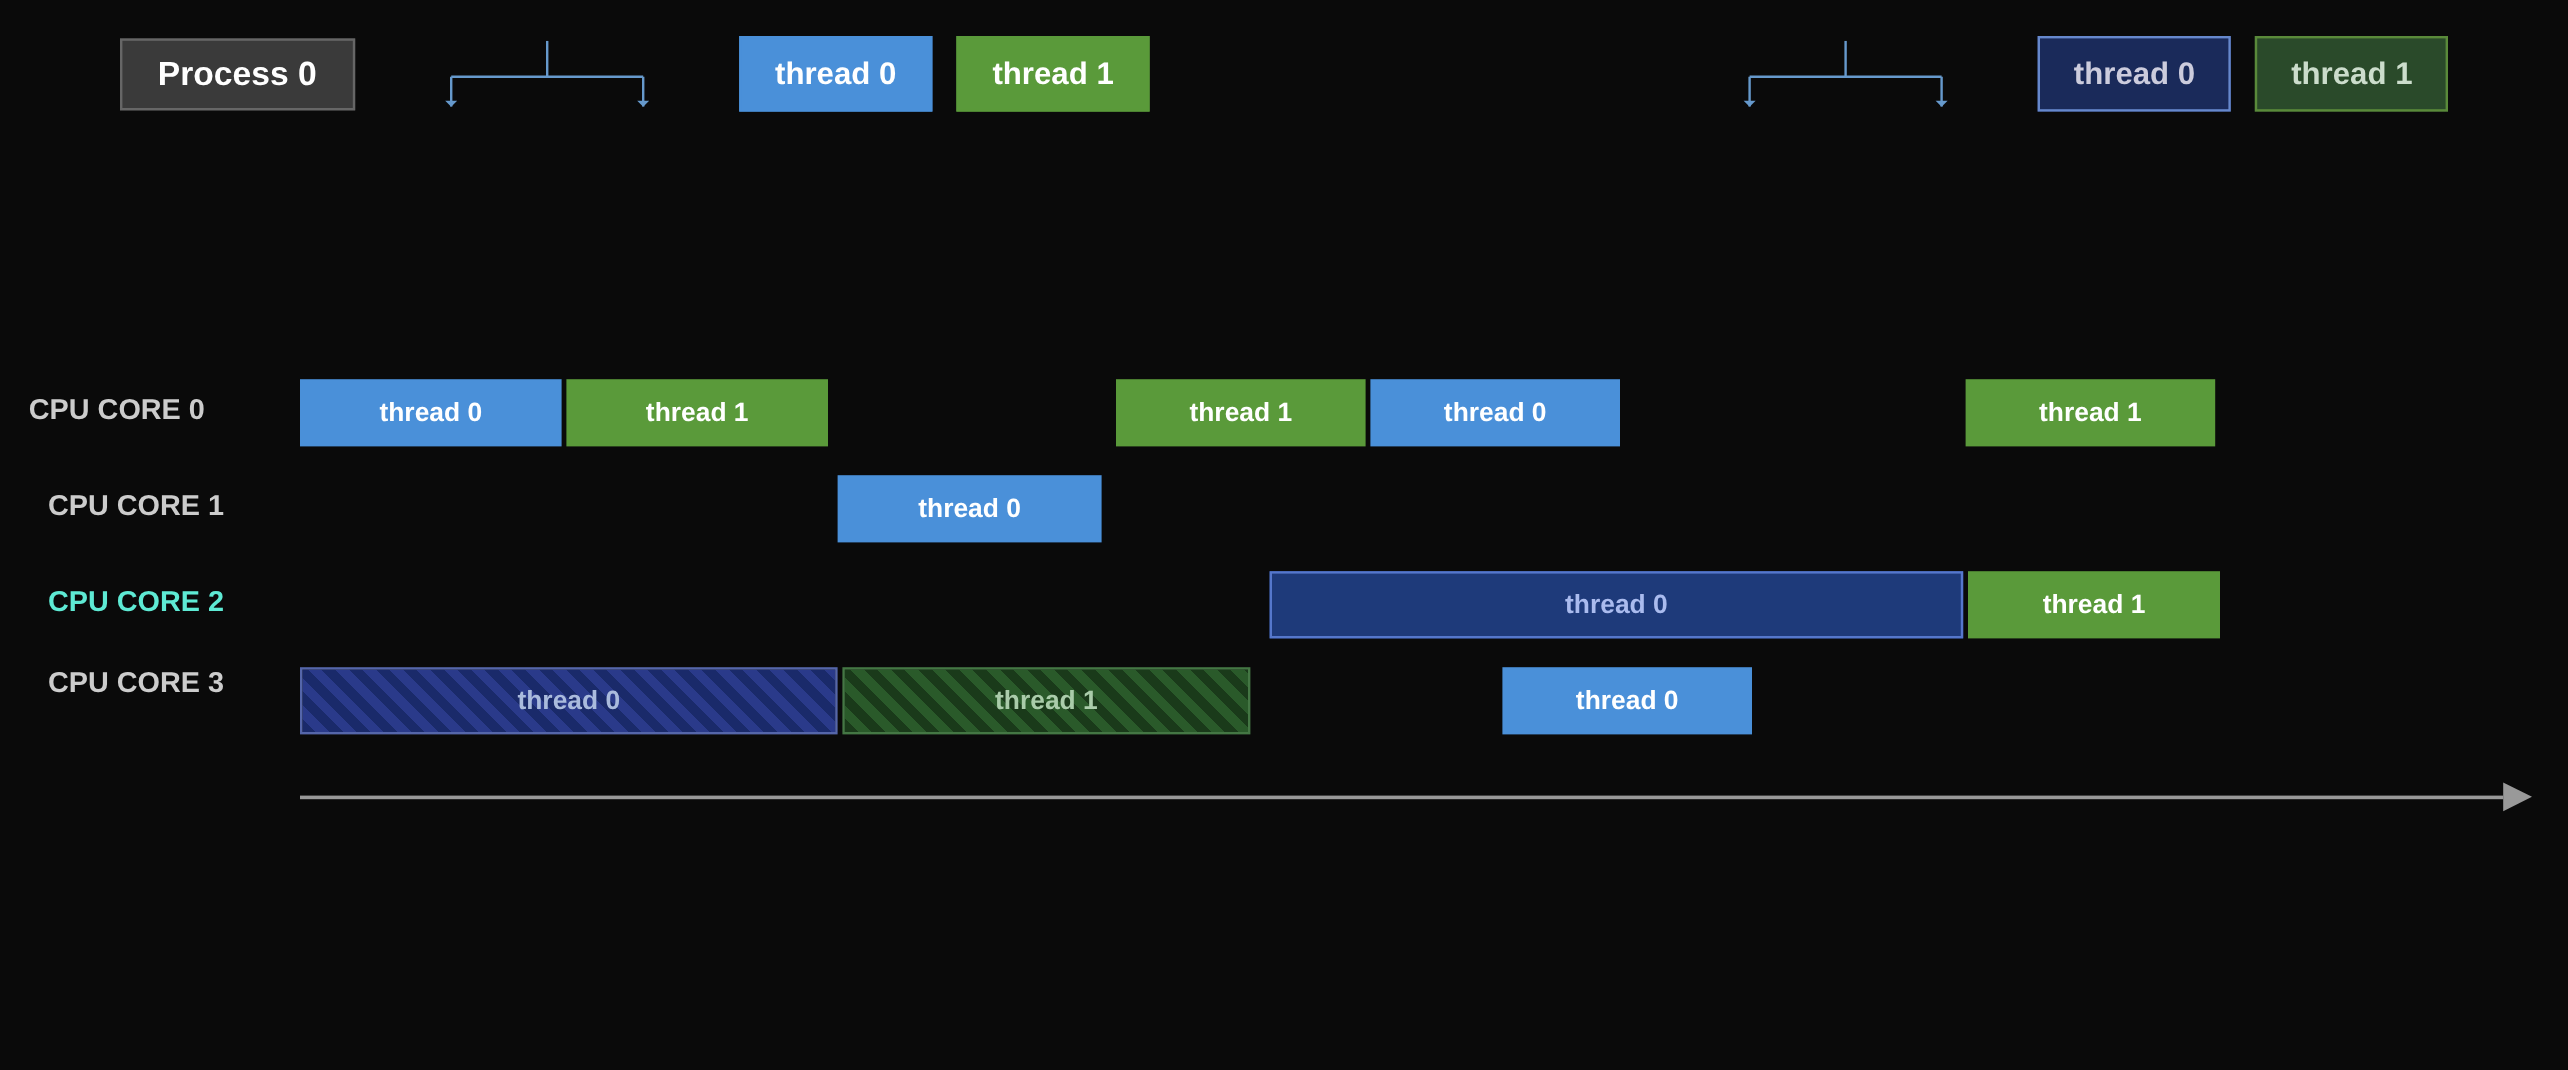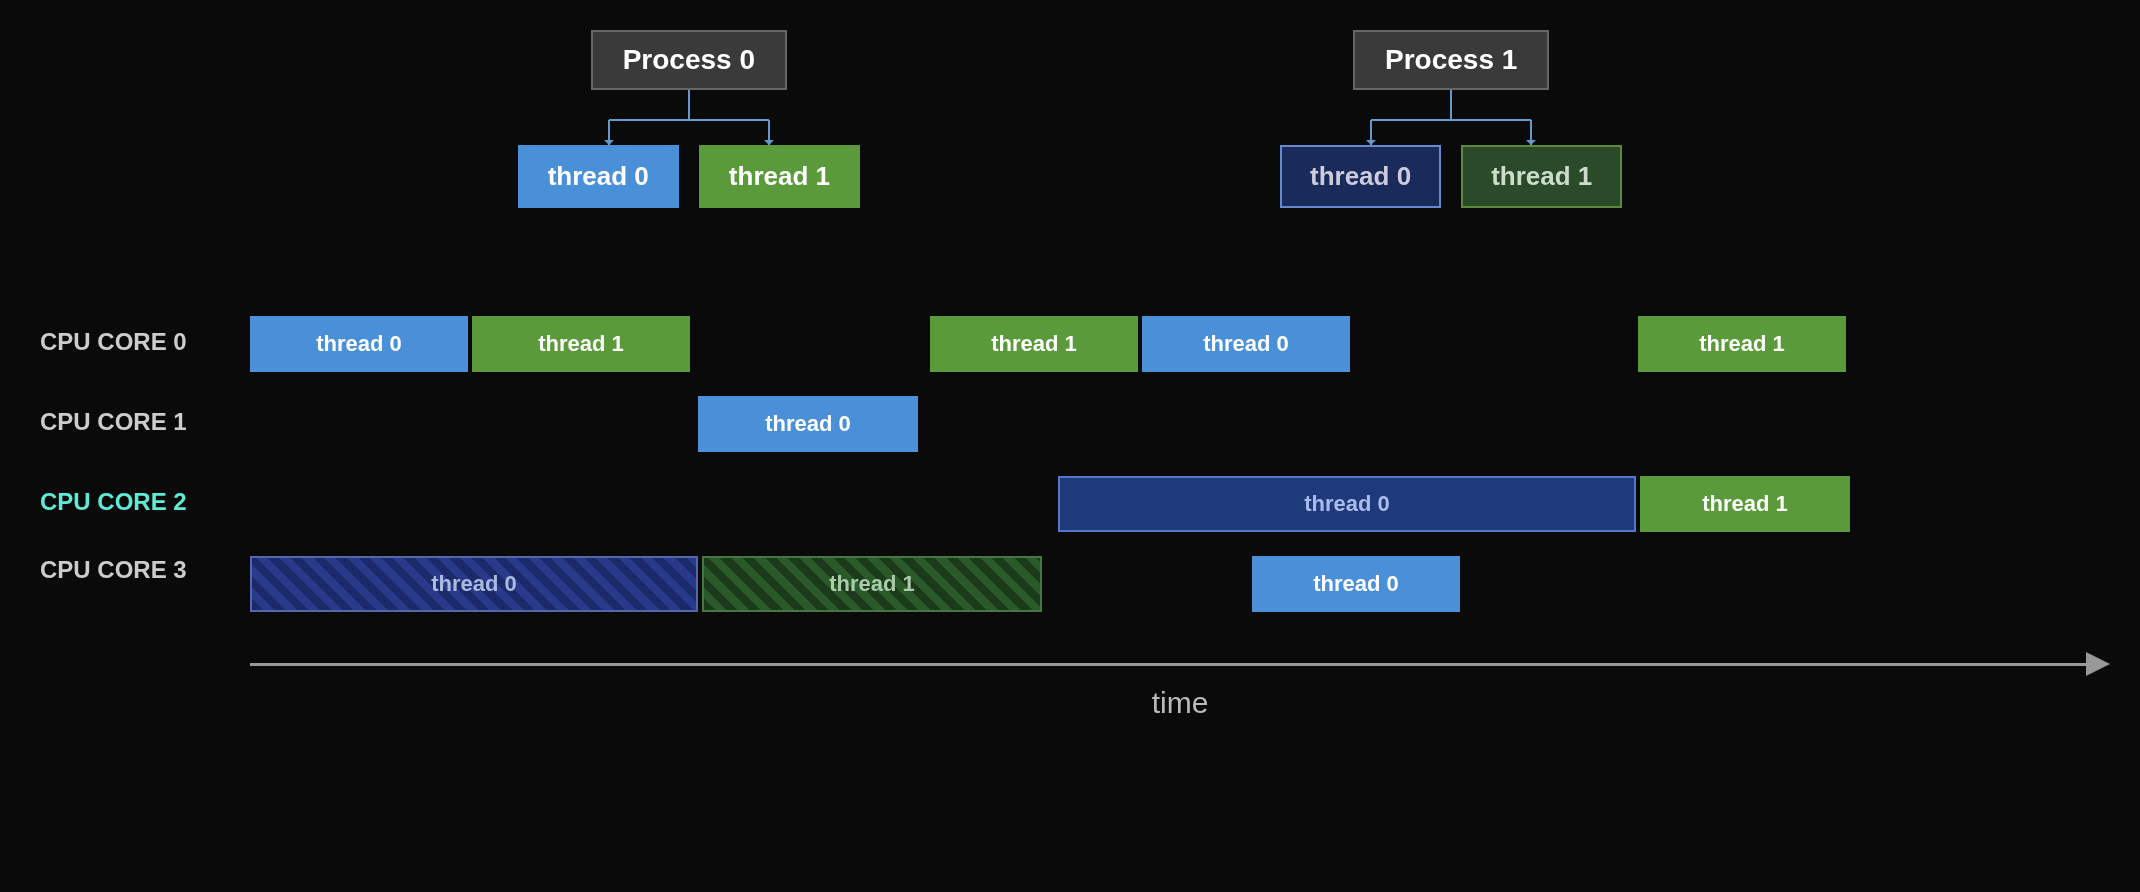--- a/index.html
+++ b/index.html
@@ -24,21 +24,21 @@
 
     .process-container {
       display: flex;
       justify-content: center;
       gap: 420px;
       padding-top: 30px;
     }
 
     .process-box {
       display: flex;
-      flex-direction: column;
+      flex-direction: row;
       align-items: center;
     }
 
     .process-label {
       background: #3a3a3a;
       border: 2px solid #666;
       color: #fff;
       font-size: 28px;
       font-weight: bold;
       padding: 12px 30px;
@@ -159,21 +159,20 @@
         <polygon points="75,50 80,55 85,50" fill="#6699cc"></polygon>
         <polygon points="235,50 240,55 245,50" fill="#6699cc"></polygon>
       </svg>
       <div class="threads-row">
         <div class="thread-box thread-blue">thread 0</div>
         <div class="thread-box thread-green">thread 1</div>
       </div>
     </div>
 
     <div class="process-box">
-      <div class="process-label">Process 1</div>
       <svg width="320" height="55" style="display:block;">
         <line x1="160" y1="0" x2="160" y2="30" stroke="#6699cc" stroke-width="2"></line>
         <line x1="80" y1="30" x2="240" y2="30" stroke="#6699cc" stroke-width="2"></line>
         <line x1="80" y1="30" x2="80" y2="55" stroke="#6699cc" stroke-width="2"></line>
         <line x1="240" y1="30" x2="240" y2="55" stroke="#6699cc" stroke-width="2"></line>
         <polygon points="75,50 80,55 85,50" fill="#6699cc"></polygon>
         <polygon points="235,50 240,55 245,50" fill="#6699cc"></polygon>
       </svg>
       <div class="threads-row">
         <div class="thread-box thread-blue-dark">thread 0</div>
@@ -181,21 +180,21 @@
       </div>
     </div>
 
   </div>
 </div>
 
 <div class="rows-wrapper">
   <div style="position:relative; margin-left:20px; margin-top:20px;">
 
     <div style="position:relative; height:72px; margin-bottom:8px;">
-      <span class="cpu-label" style="position:absolute; left:20px; top:18px; font-size:24px; font-weight:bold; color:#ccc;">CPU CORE 0</span>
+      <span class="cpu-label" style="position:absolute; left:4px; top:18px; font-size:24px; font-weight:bold; color:#ccc;">CPU CORE 0</span>
       <div style="position:absolute; left:230px; top:6px; width:1860px; height:58px;">
 
         <div class="tblock tblock-blue" style="left:0px; width:218px;">thread 0</div>
 
         <div class="tblock tblock-green" style="left:222px; width:218px;">thread 1</div>
 
         <div class="tblock tblock-green" style="left:680px; width:208px;">thread 1</div>
 
         <div class="tblock tblock-blue" style="left:892px; width:208px;">thread 0</div>
 
@@ -231,17 +230,16 @@
 
         <div class="tblock tblock-blue" style="left:1002px; width:208px;">thread 0</div>
       </div>
     </div>
 
     <div style="position:relative; margin-top:30px; margin-left:230px; width:1860px;">
       <div style="display:flex; align-items:center;">
         <div style="flex:1; height:3px; background:#999;"></div>
         <div style="width:0; height:0; border-top:12px solid transparent; border-bottom:12px solid transparent; border-left:24px solid #999;"></div>
       </div>
-      <div style="text-align:center; font-size:30px; color:#bbb; margin-top:10px;">time</div>
     </div>
 
   </div>
 </div>
 
 </body></html>

